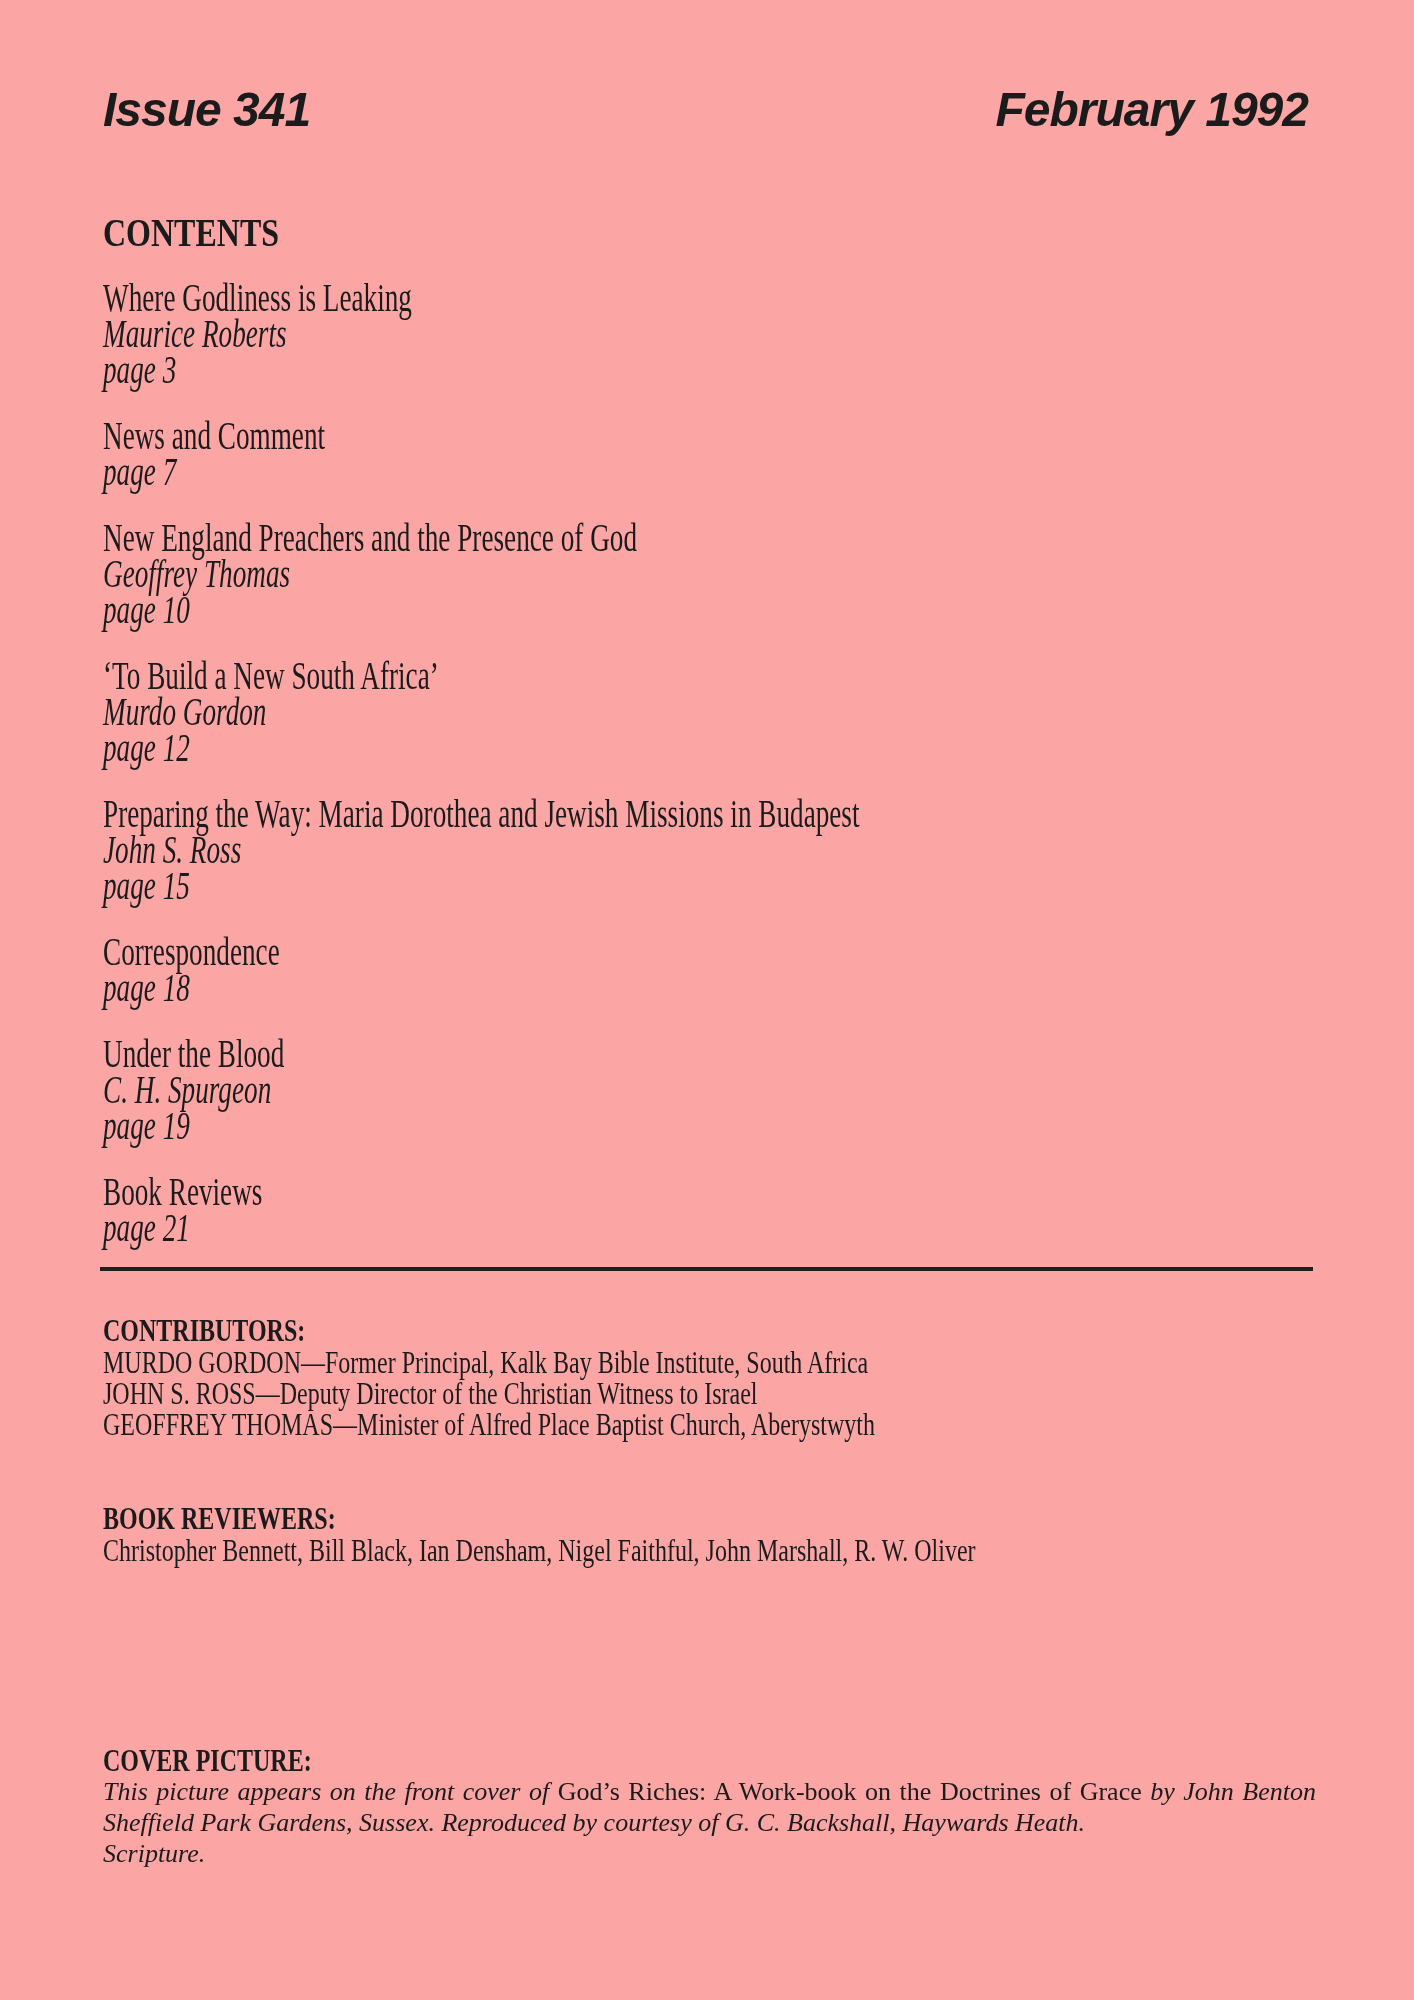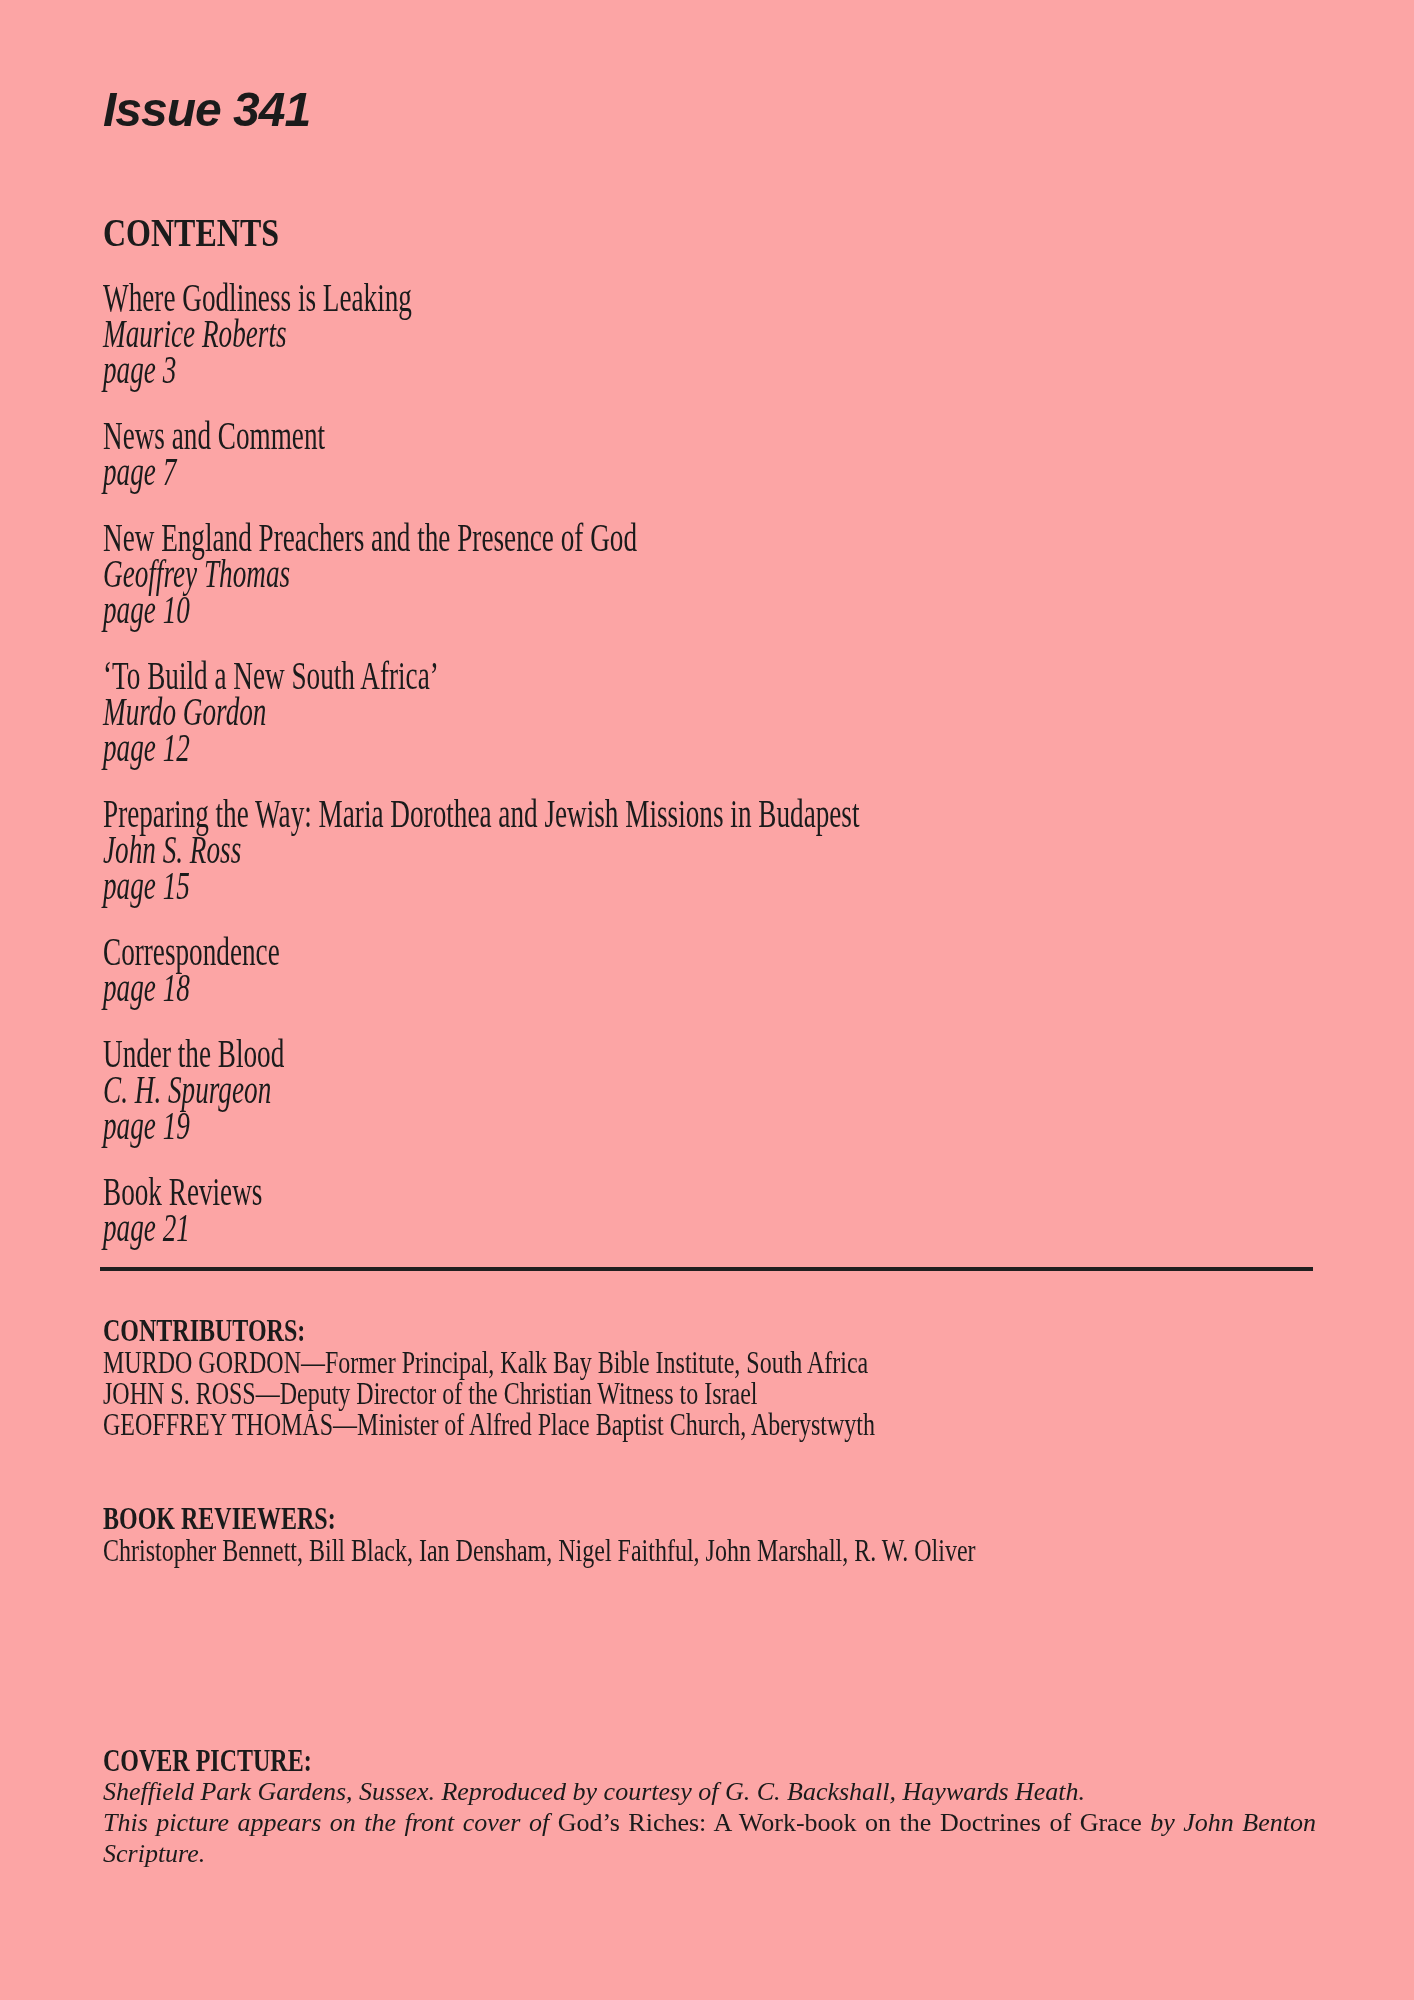--- a/index.html
+++ b/index.html
@@ -60,20 +60,21 @@
   .cp-just { text-align:justify; text-align-last:justify; }
   .roman { font-style:normal; }
 </style>
 </head>
 <body>
 
 <div class="page">
 
   <div class="hdr">
     <span>Issue 341</span>
+    <span>February 1992</span>
   </div>
 
   <div class="contents-h">CONTENTS</div>
 
   <div id="contents-list">
       <div class="contents-item">
         <div class="c-title">Where Godliness is Leaking</div>
         <div class="c-author it">Maurice Roberts</div>
         <div class="c-page it">page 3</div>
       </div>
@@ -120,18 +121,18 @@
       <div class="contrib-line">GEOFFREY THOMAS—Minister of Alfred Place Baptist Church, Aberystwyth</div>
     </div>
 
   <div id="reviewers">
     <div class="sec-h">BOOK REVIEWERS:</div>
     <div class="rev-line">Christopher Bennett, Bill Black, Ian Densham, Nigel Faithful, John Marshall, R. W. Oliver</div>
   </div>
 
   <div id="cover">
     <div class="sec-h">COVER PICTURE:</div>
+    <div class="cp-line cp-just" id="cover-line2"><span class="it">This picture appears on the front cover of </span><span class="roman">God’s Riches: A Work-book on the Doctrines of Grace</span><span class="it"> by John Benton</span></div>
     <div class="cp-line">Sheffield Park Gardens, Sussex. Reproduced by courtesy of G. C. Backshall, Haywards Heath.</div>
-    <div class="cp-line cp-just" id="cover-line2"><span class="it">This picture appears on the front cover of </span><span class="roman">God’s Riches: A Work-book on the Doctrines of Grace</span><span class="it"> by John Benton</span></div>
     <div class="cp-line">Scripture.</div>
   </div>
 
 </div>
 
 </body></html>

